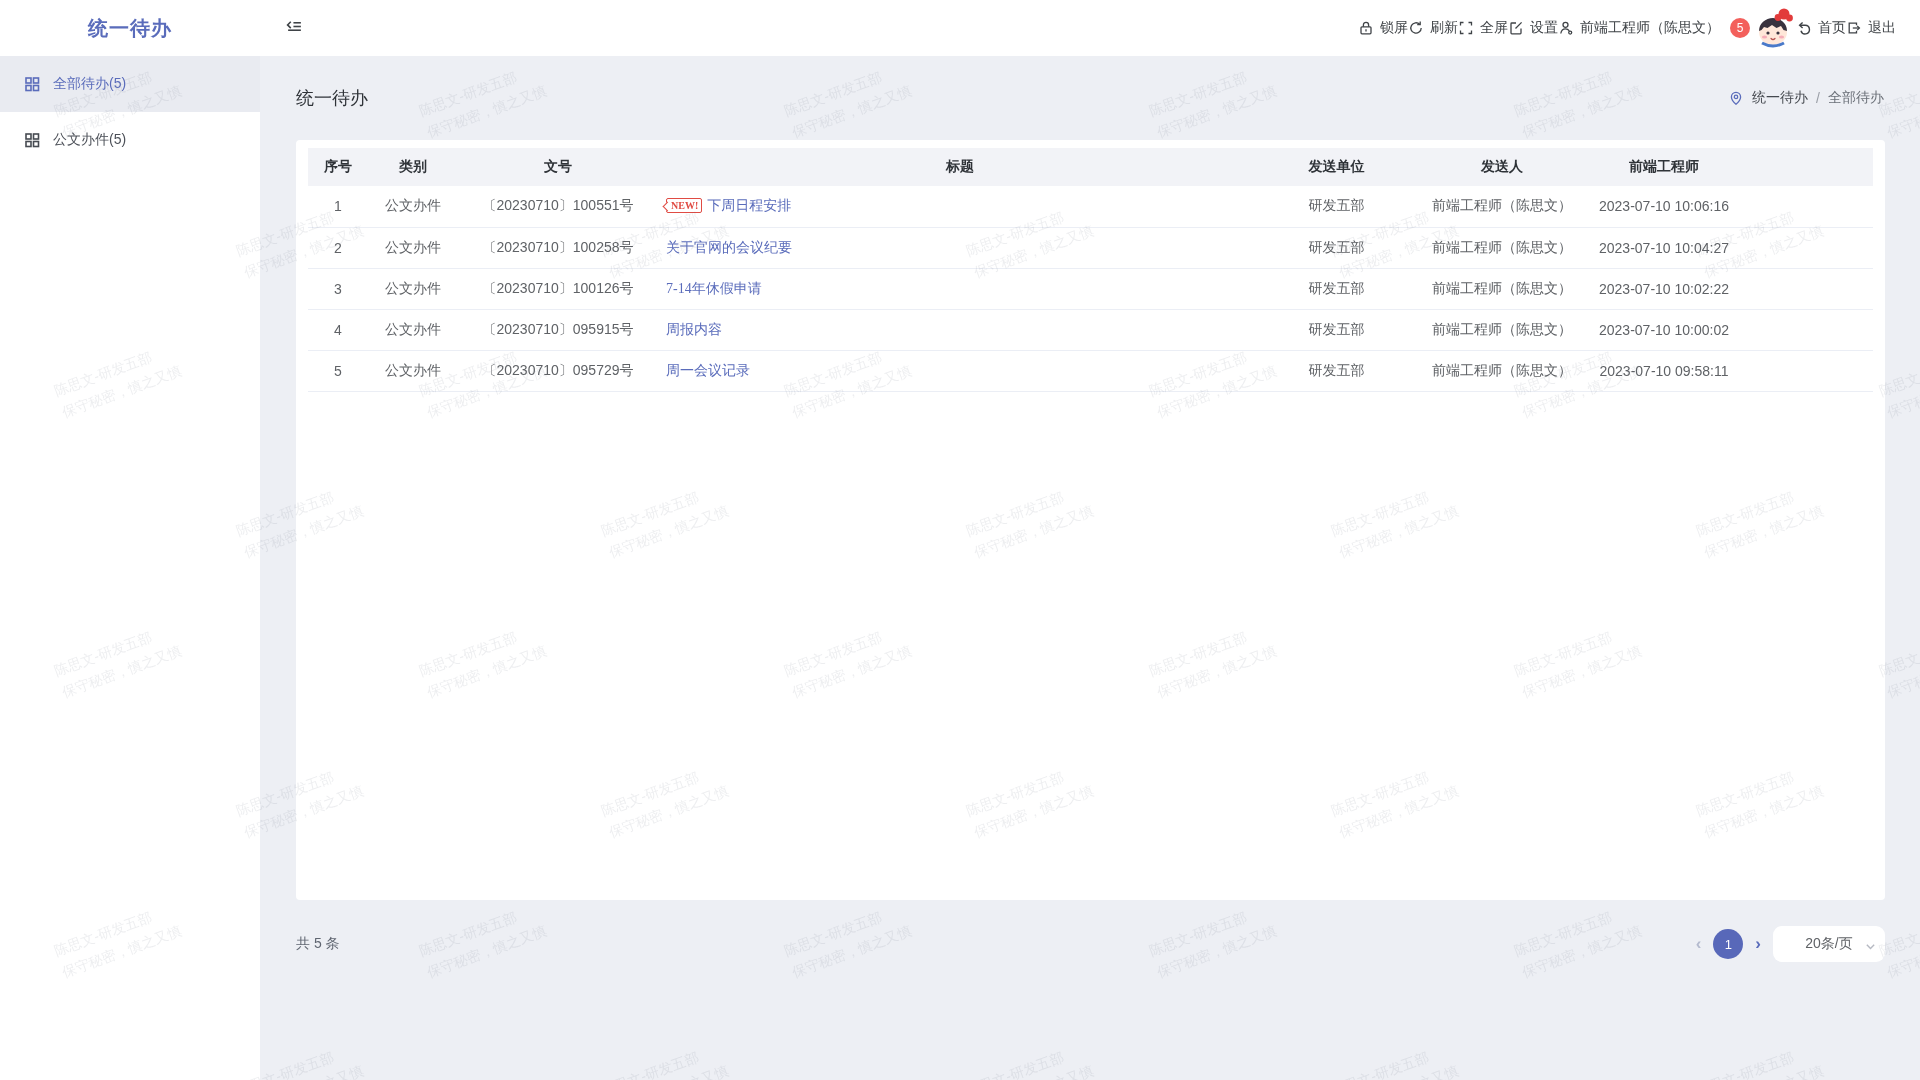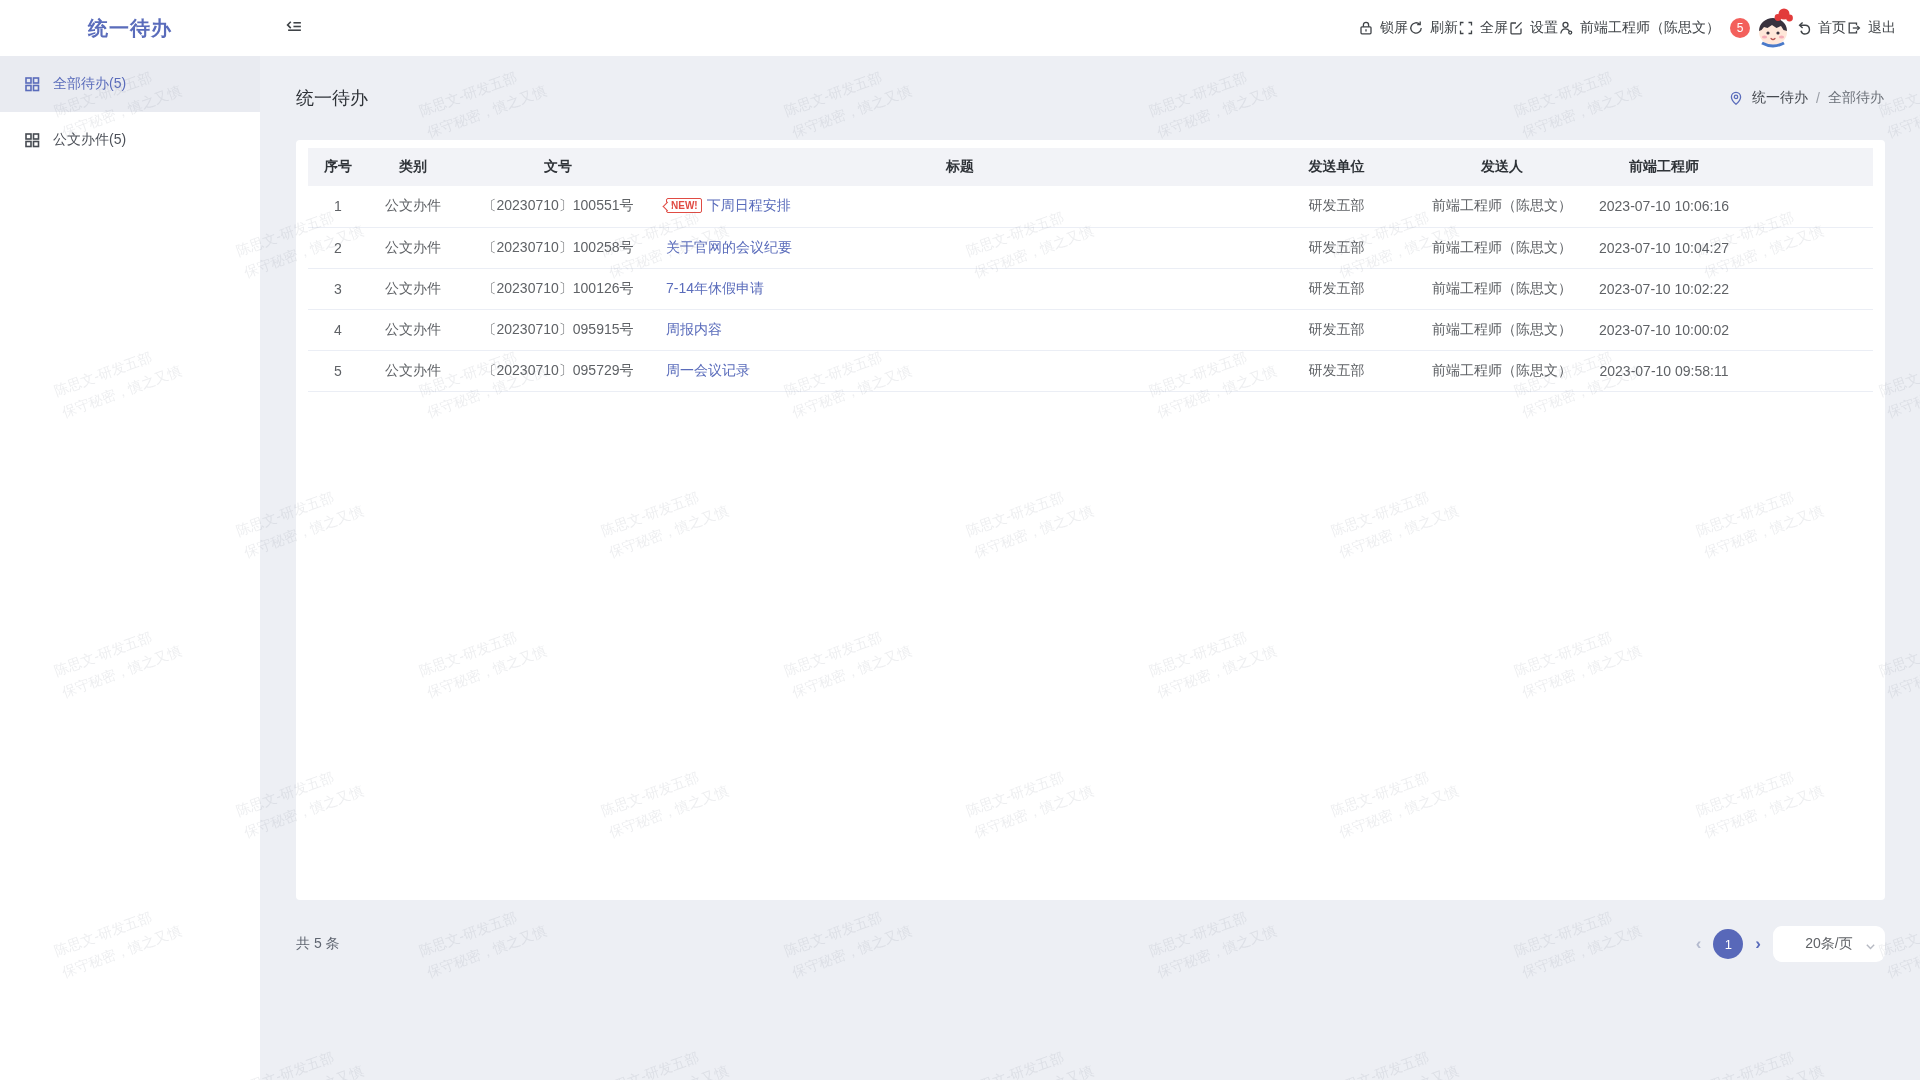--- a/index.html
+++ b/index.html
@@ -63,21 +63,21 @@
   table { width:100%; border-collapse:collapse; table-layout:fixed; }
   thead th {
     height:38px; background:#f2f3f7; font-size:14px; font-weight:bold; color:#2f3338;
     text-align:center;
   }
   thead th.al-left { text-align:center; padding-left:8px; }
   tbody td {
     height:41px; border-bottom:1px solid #ebeef5; font-size:14px; color:#5f6266;
     text-align:center; white-space:nowrap; overflow:hidden;
   }
-  tbody td.al-left { text-align:left; padding-left:8px; }
+  tbody td.al-left { text-align:left; padding-left:8px;font-family:Liberation Serif, serif; }
   a.doc-link { color:#5a6cbb; text-decoration:none; cursor:pointer; }
   .new-badge {
     display:inline-block; position:relative; border:1px solid #e04b43; color:#e04b43;
     font-size:10px; font-weight:bold; line-height:13px; padding:0 3px 0 4px;
     border-radius:2px; margin-right:5px; vertical-align:1px; background:#fff;
   }
   .new-badge::before {
     content:""; position:absolute; left:-3.5px; top:4px; width:6px; height:6px;
     border-left:1px solid #e04b43; border-bottom:1px solid #e04b43;
     background:#fff; transform:rotate(45deg);

